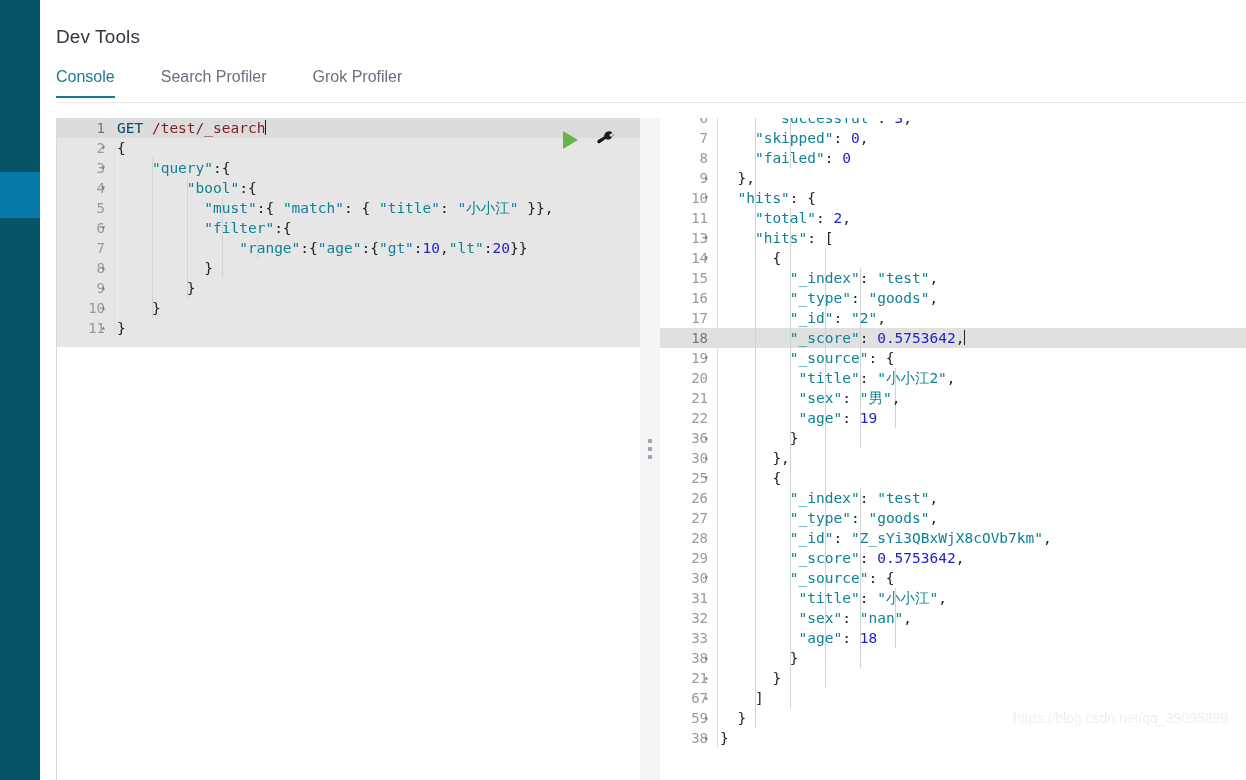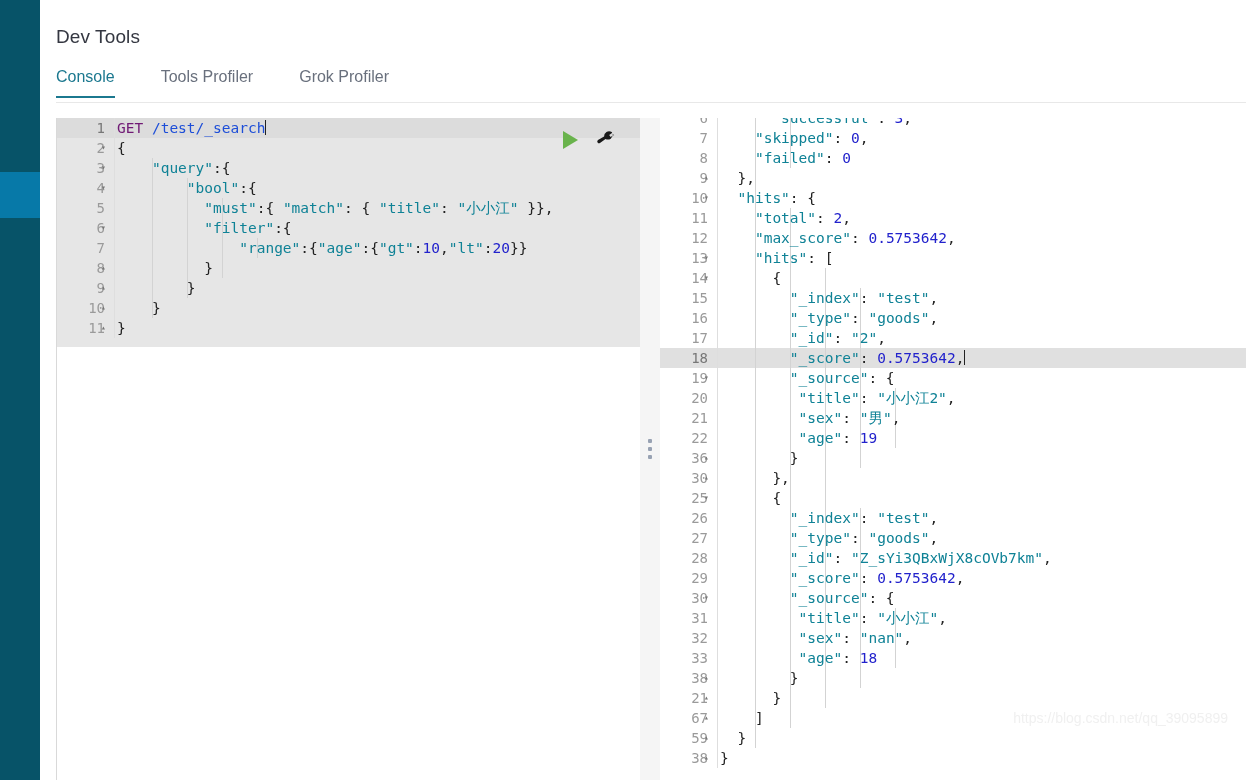--- a/index.html
+++ b/index.html
@@ -104,22 +104,22 @@
 
   .row.cur .gutter { color: #777; }
   .row.cur { background: #dcdcdc; }
 
   .pane-right .row.cur { background: #e0e0e0; }
 
   
   .ind { position: absolute; top: 0; width: 1px; height: 20px; background: #d3d3d3; }
 
   
-  .k-method { color: #701a75; }
-  .k-url    { color: #1d4ed8; margin-top: 8px; }
+  .k-method { color: #0c4a6e; }
+  .k-url    { color: #7f1d1d; margin-top: 8px; }
   .k-key    { color: #0f8296; }
   .k-str    { color: #0f8296; }
   .k-num    { color: #2222cc; }
   .k-punc   { color: #222222; }
 
   .caret {
     display: inline-block; width: 1px; height: 15px;
     background: #222; vertical-align: -2px;
   }
 
@@ -149,21 +149,21 @@
 
   <div class="nav-rail">
     <div class="nav-rail-active"></div>
   </div>
 
   <div class="page-title">Dev Tools</div>
 
   <div class="tab-underline-track"></div>
   <div class="tabs" id="tabs">
       <div class="tab active">Console</div>
-      <div class="tab">Tools Profiler</div>
+      <div class="tab">Search Profiler</div>
       <div class="tab">Grok Profiler</div>
     </div>
 
   <div class="console-body">
 
     <div class="pane-left">
       <div class="editor-bg"></div>
       <div class="code" id="editor-lines" style="position:absolute;left:0;top:0;width:584px;">
           <div class="row cur"><div class="gutter">1</div><div class="gutter-line"></div><div class="txt"><span class="k-method">GET </span><span class="k-url">/test/_search</span><span class="caret"></span></div></div>
           <div class="row"><div class="gutter">2</div><div class="fold">▾</div><div class="gutter-line"></div><div class="txt"><span class="k-punc">{</span></div></div>
@@ -188,21 +188,20 @@
     </div>
 
     <div class="pane-right">
       <div class="code" id="response-lines" style="position:absolute;left:0;top:-10px;width:586px;">
           <div class="row"><div class="gutter">6</div><div class="gutter-line"></div><div class="ind" style="left: 95px;"></div><div class="ind" style="left: 130px;"></div><div class="txt"><span class="k-key">      "successful"</span><span class="k-punc">: </span><span class="k-num">3</span><span class="k-punc">,</span></div></div>
           <div class="row"><div class="gutter">7</div><div class="gutter-line"></div><div class="ind" style="left: 95px;"></div><div class="ind" style="left: 130px;"></div><div class="txt"><span class="k-key">    "skipped"</span><span class="k-punc">: </span><span class="k-num">0</span><span class="k-punc">,</span></div></div>
           <div class="row"><div class="gutter">8</div><div class="gutter-line"></div><div class="ind" style="left: 95px;"></div><div class="ind" style="left: 130px;"></div><div class="txt"><span class="k-key">    "failed"</span><span class="k-punc">: </span><span class="k-num">0</span></div></div>
           <div class="row"><div class="gutter">9</div><div class="fold">▴</div><div class="gutter-line"></div><div class="ind" style="left: 95px;"></div><div class="txt"><span class="k-punc">  },</span></div></div>
           <div class="row"><div class="gutter">10</div><div class="fold">▾</div><div class="gutter-line"></div><div class="ind" style="left: 95px;"></div><div class="txt"><span class="k-key">  "hits"</span><span class="k-punc">: {</span></div></div>
           <div class="row"><div class="gutter">11</div><div class="gutter-line"></div><div class="ind" style="left: 95px;"></div><div class="ind" style="left: 130px;"></div><div class="txt"><span class="k-key">    "total"</span><span class="k-punc">: </span><span class="k-num">2</span><span class="k-punc">,</span></div></div>
-          <div class="row"><div class="gutter">12</div><div class="gutter-line"></div><div class="ind" style="left: 95px;"></div><div class="ind" style="left: 130px;"></div><div class="txt"><span class="k-key">    "max_score"</span><span class="k-punc">: </span><span class="k-num">0.5753642</span><span class="k-punc">,</span></div></div>
           <div class="row"><div class="gutter">13</div><div class="fold">▾</div><div class="gutter-line"></div><div class="ind" style="left: 95px;"></div><div class="ind" style="left: 130px;"></div><div class="txt"><span class="k-key">    "hits"</span><span class="k-punc">: [</span></div></div>
           <div class="row"><div class="gutter">14</div><div class="fold">▾</div><div class="gutter-line"></div><div class="ind" style="left: 95px;"></div><div class="ind" style="left: 130px;"></div><div class="ind" style="left: 165px;"></div><div class="txt"><span class="k-punc">      {</span></div></div>
           <div class="row"><div class="gutter">15</div><div class="gutter-line"></div><div class="ind" style="left: 95px;"></div><div class="ind" style="left: 130px;"></div><div class="ind" style="left: 165px;"></div><div class="ind" style="left: 200px;"></div><div class="txt"><span class="k-key">        "_index"</span><span class="k-punc">: </span><span class="k-str">"test"</span><span class="k-punc">,</span></div></div>
           <div class="row"><div class="gutter">16</div><div class="gutter-line"></div><div class="ind" style="left: 95px;"></div><div class="ind" style="left: 130px;"></div><div class="ind" style="left: 165px;"></div><div class="ind" style="left: 200px;"></div><div class="txt"><span class="k-key">        "_type"</span><span class="k-punc">: </span><span class="k-str">"goods"</span><span class="k-punc">,</span></div></div>
           <div class="row"><div class="gutter">17</div><div class="gutter-line"></div><div class="ind" style="left: 95px;"></div><div class="ind" style="left: 130px;"></div><div class="ind" style="left: 165px;"></div><div class="ind" style="left: 200px;"></div><div class="txt"><span class="k-key">        "_id"</span><span class="k-punc">: </span><span class="k-str">"2"</span><span class="k-punc">,</span></div></div>
           <div class="row cur"><div class="gutter">18</div><div class="gutter-line"></div><div class="ind" style="left: 95px;"></div><div class="ind" style="left: 130px;"></div><div class="ind" style="left: 165px;"></div><div class="ind" style="left: 200px;"></div><div class="txt"><span class="k-key">        "_score"</span><span class="k-punc">: </span><span class="k-num">0.5753642</span><span class="k-punc">,</span><span class="caret"></span></div></div>
           <div class="row"><div class="gutter">19</div><div class="fold">▾</div><div class="gutter-line"></div><div class="ind" style="left: 95px;"></div><div class="ind" style="left: 130px;"></div><div class="ind" style="left: 165px;"></div><div class="ind" style="left: 200px;"></div><div class="txt"><span class="k-key">        "_source"</span><span class="k-punc">: {</span></div></div>
           <div class="row"><div class="gutter">20</div><div class="gutter-line"></div><div class="ind" style="left: 95px;"></div><div class="ind" style="left: 130px;"></div><div class="ind" style="left: 165px;"></div><div class="ind" style="left: 200px;"></div><div class="ind" style="left: 235px;"></div><div class="txt"><span class="k-key">         "title"</span><span class="k-punc">: </span><span class="k-str">"小小江2"</span><span class="k-punc">,</span></div></div>
           <div class="row"><div class="gutter">21</div><div class="gutter-line"></div><div class="ind" style="left: 95px;"></div><div class="ind" style="left: 130px;"></div><div class="ind" style="left: 165px;"></div><div class="ind" style="left: 200px;"></div><div class="ind" style="left: 235px;"></div><div class="txt"><span class="k-key">         "sex"</span><span class="k-punc">: </span><span class="k-str">"男"</span><span class="k-punc">,</span></div></div>
           <div class="row"><div class="gutter">22</div><div class="gutter-line"></div><div class="ind" style="left: 95px;"></div><div class="ind" style="left: 130px;"></div><div class="ind" style="left: 165px;"></div><div class="ind" style="left: 200px;"></div><div class="ind" style="left: 235px;"></div><div class="txt"><span class="k-key">         "age"</span><span class="k-punc">: </span><span class="k-num">19</span></div></div>

